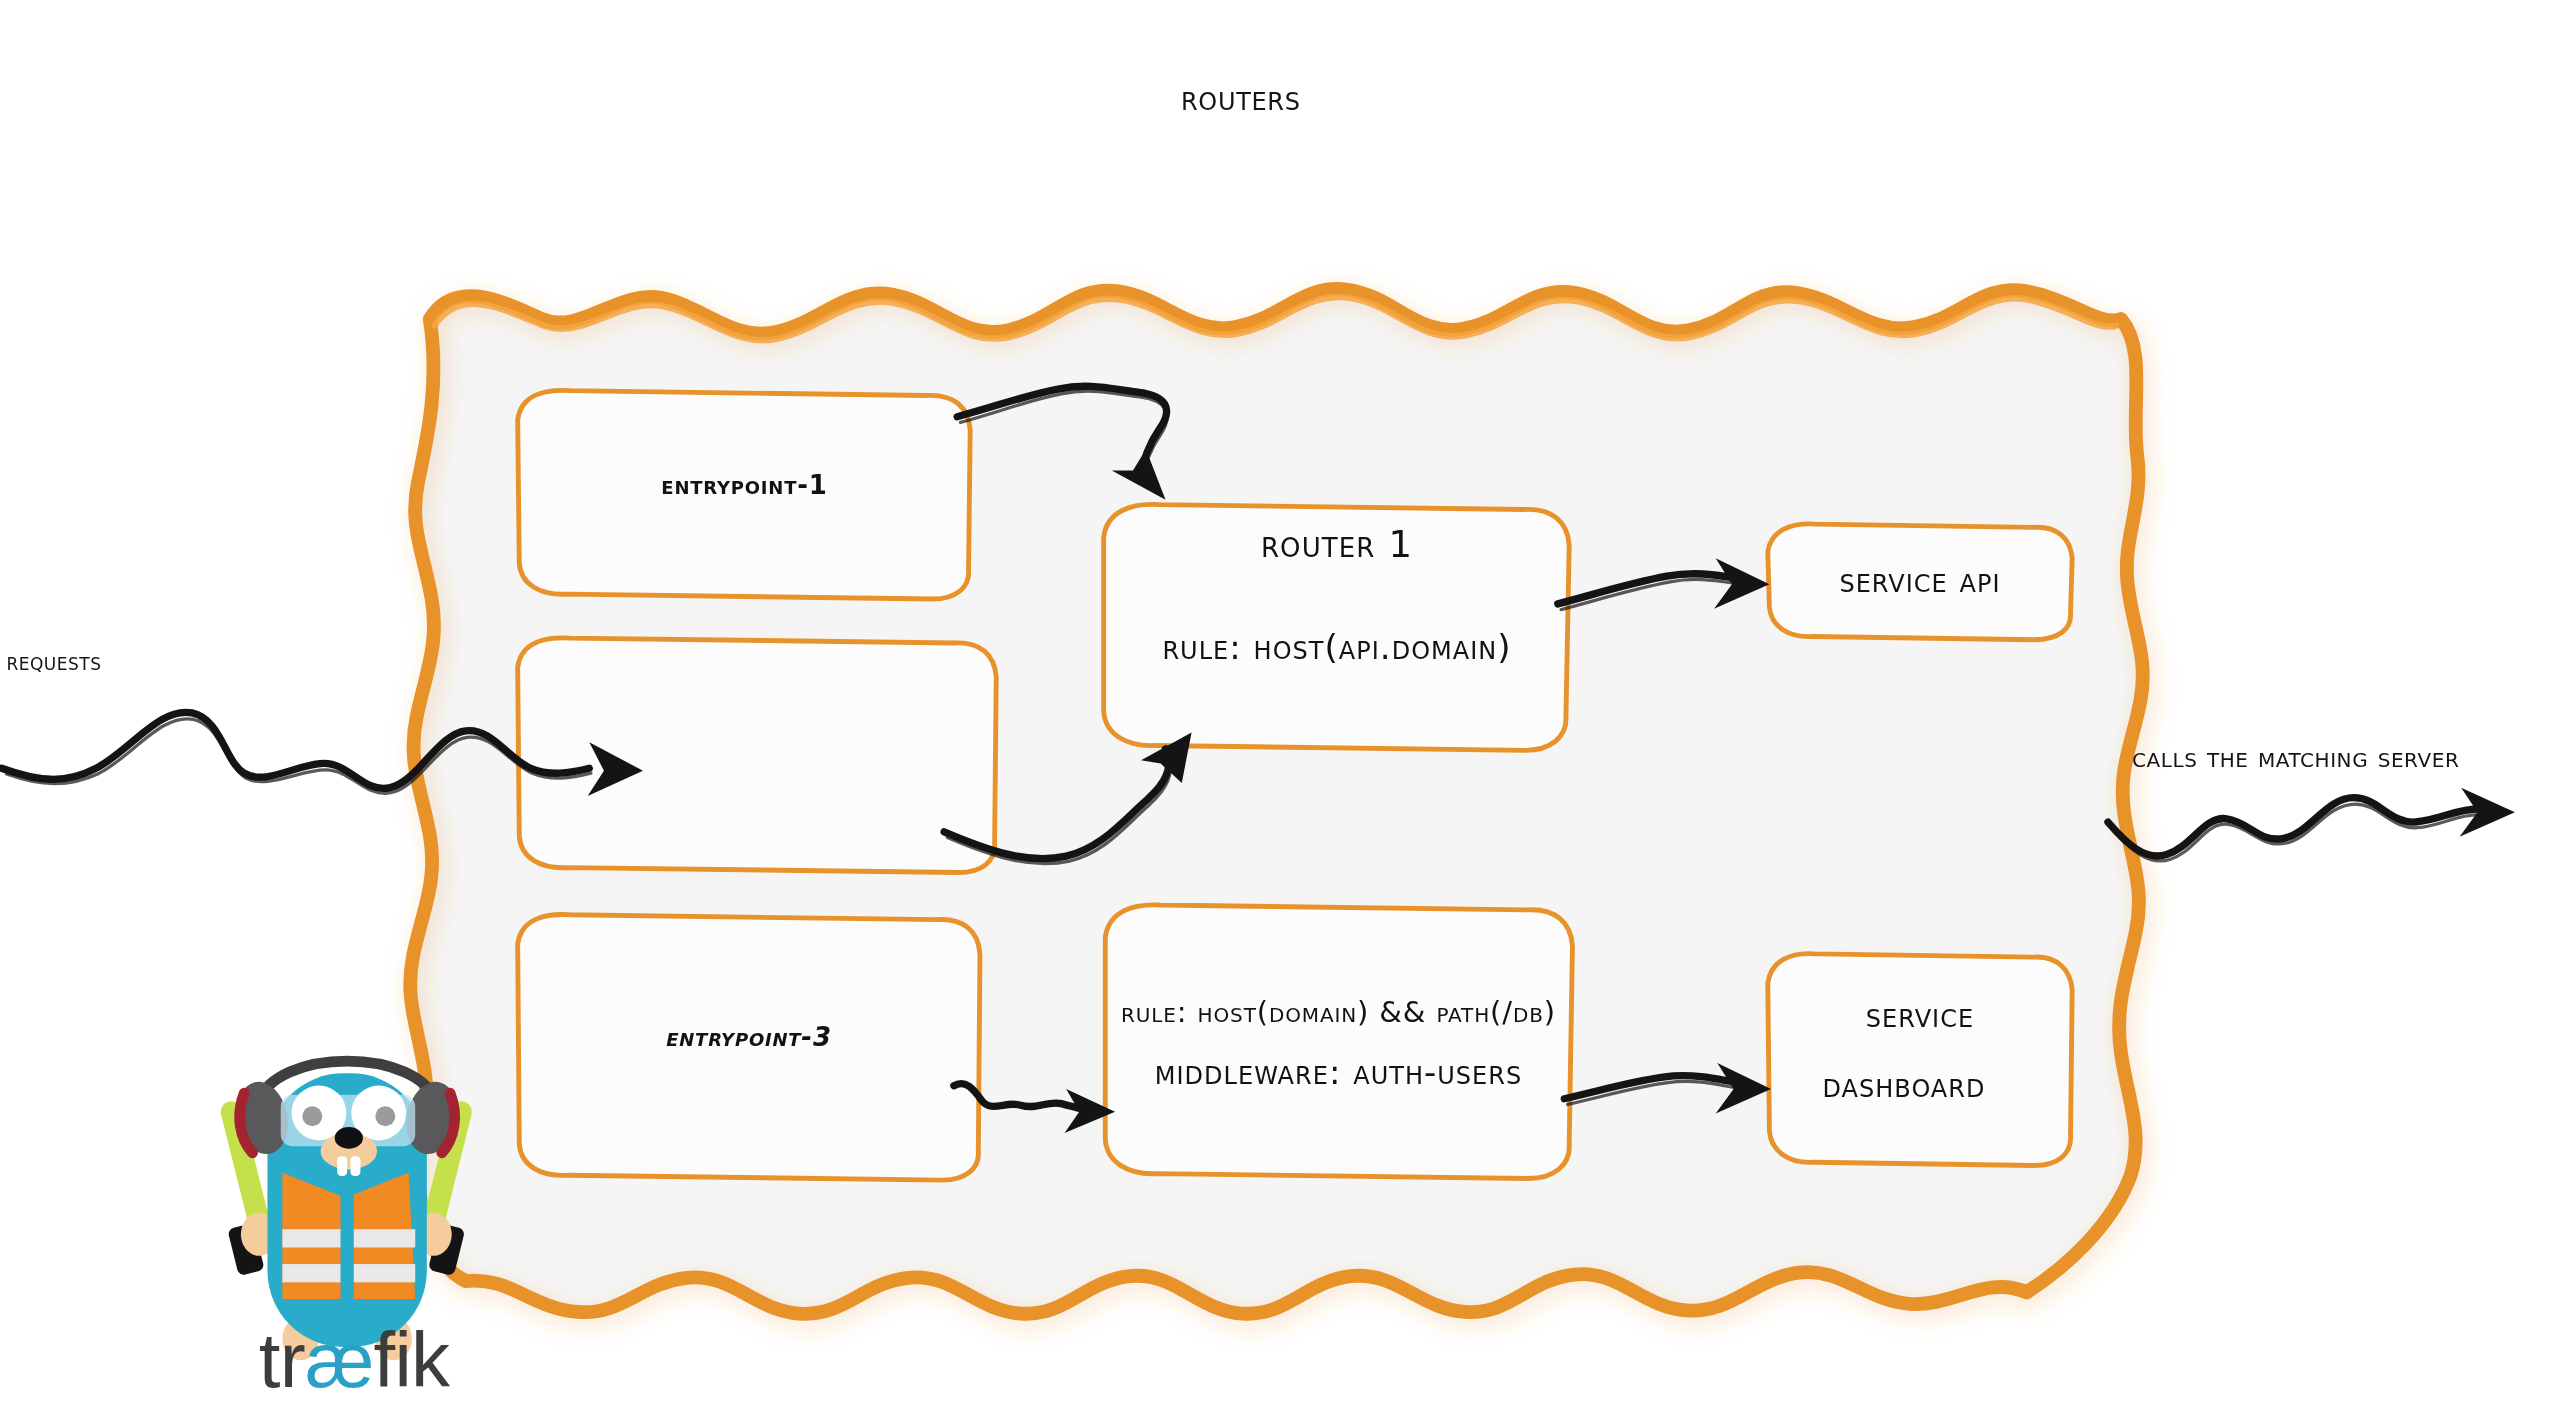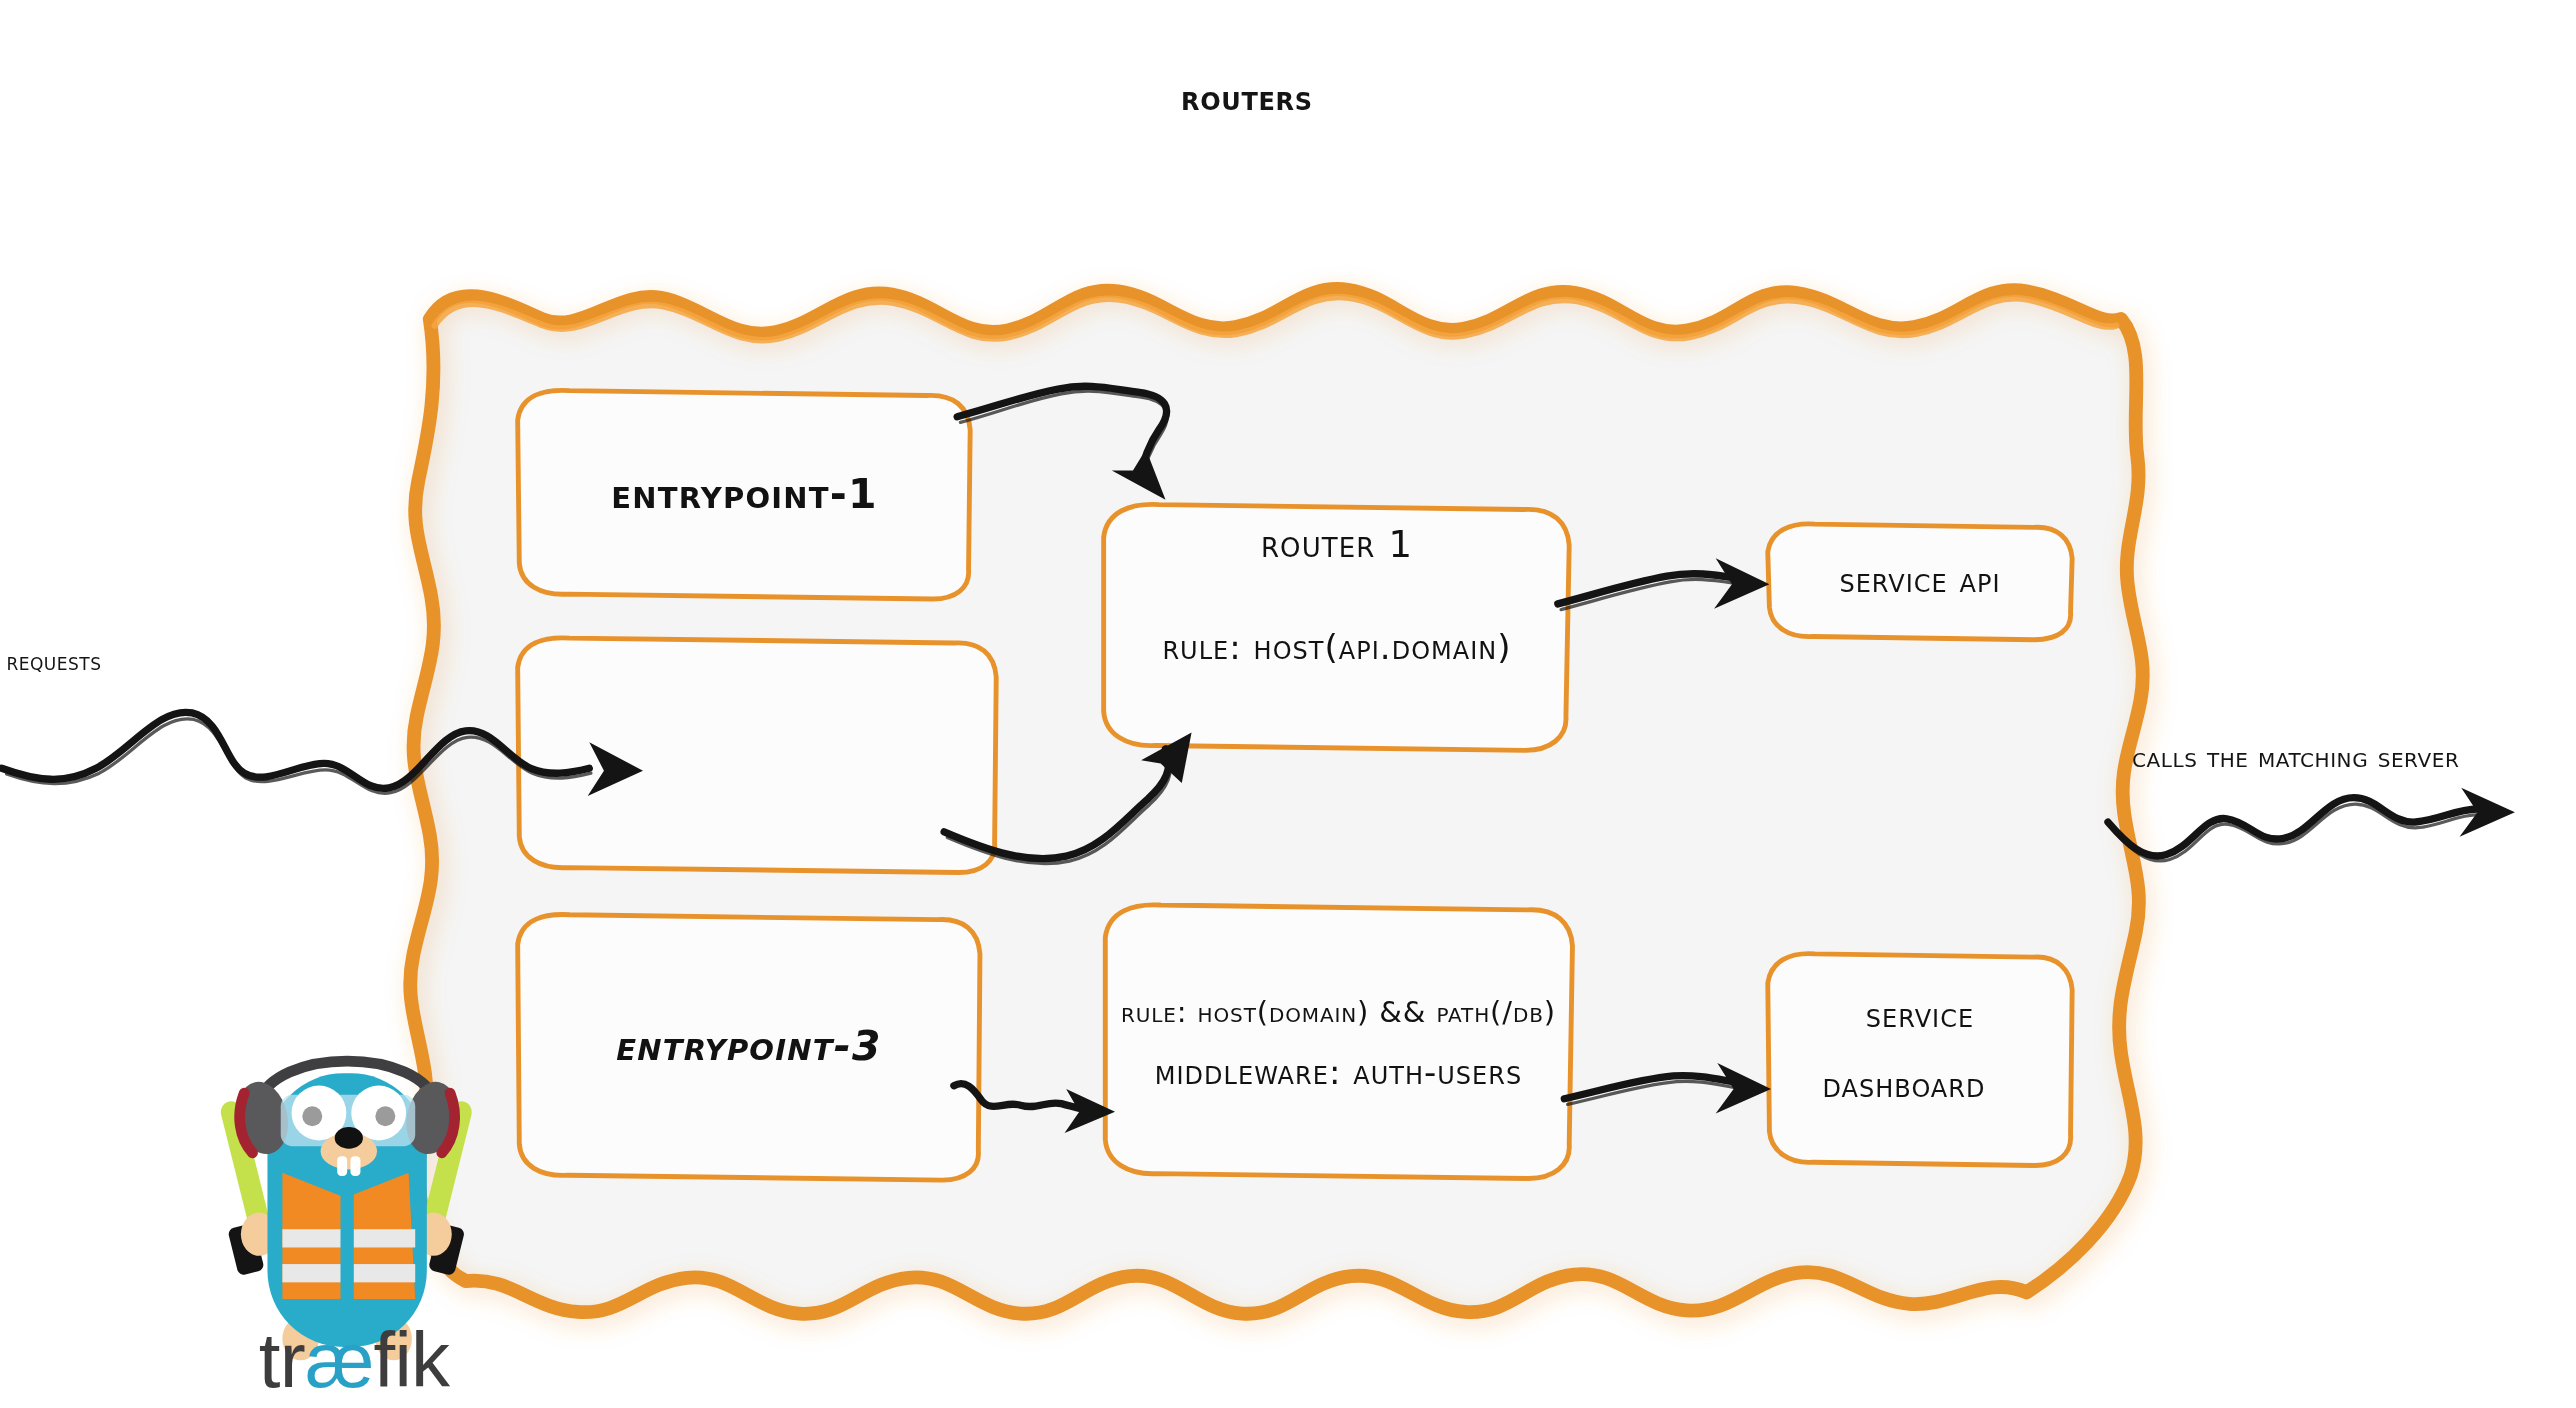--- a/index.html
+++ b/index.html
@@ -35,21 +35,21 @@
   }
   
   .sc {
     font-variant: small-caps;
     text-transform: lowercase;
   }
   #title {
     left: 1181px;
     top: 78px;
     font-size: 34px;
-    font-weight: 700;
+    font-weight: 400;
   }
   #requests-label {
     left: 6.5px;
     top: 648px;
     font-size: 24px;
     text-align: right;
   }
   #calls-label {
     left: 2132px;
     top: 741px;
@@ -58,21 +58,21 @@
   .node-label {
     position: absolute;
     text-align: center;
     color: #121212;
     font-family: "DejaVu Sans", sans-serif;
     font-variant: small-caps;
     text-transform: lowercase;
     letter-spacing: 0.03em;
     pointer-events: none;
   }
-  .ep-label { font-size: 41px; font-weight: 600; }
+  .ep-label { font-size: 26px; font-weight: 600; }
   .router-title { font-size: 37px; }
   .router-rule { font-size: 34px; }
   .router-rule-sm { font-size: 29px; }
   .svc-label { font-size: 34px; }
 
   .logo-wrap {
     position: absolute;
     left: 228px;
     top: 1046px;
     width: 252px;

